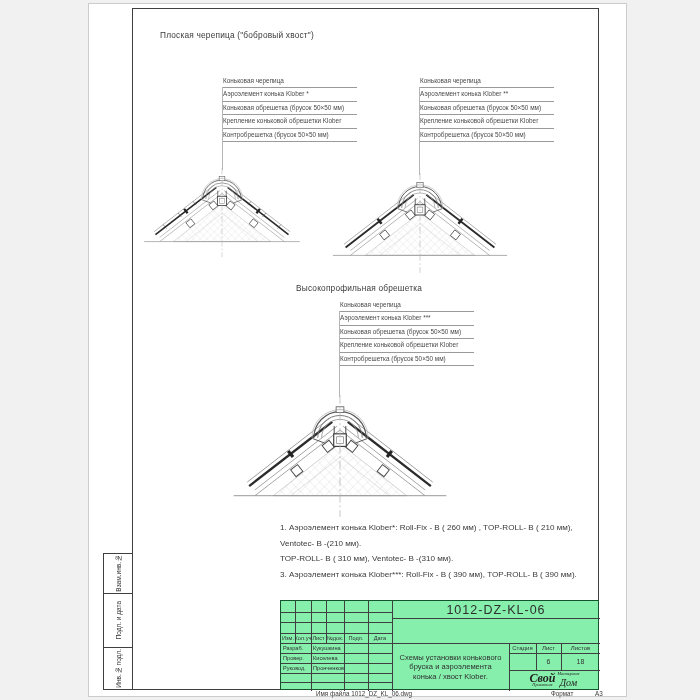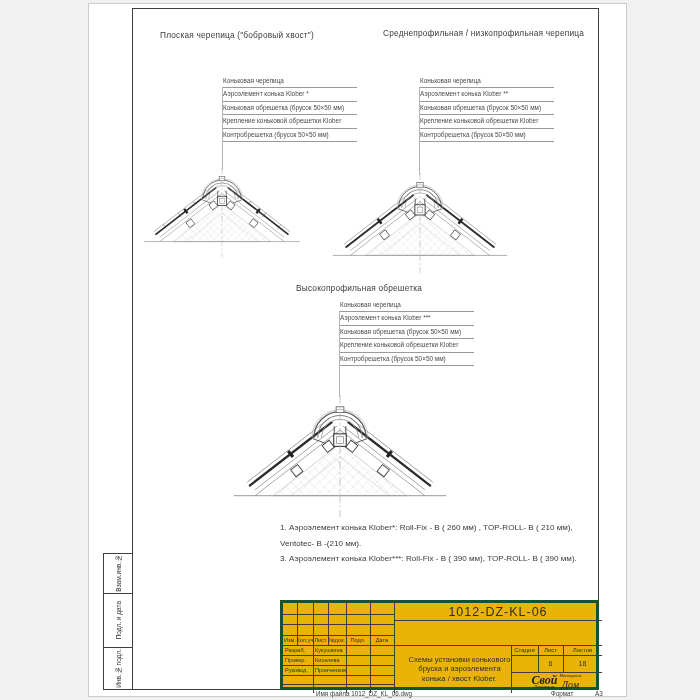--- a/index.html
+++ b/index.html
@@ -9,28 +9,28 @@
   .paper{left:88px;top:3px;width:539px;height:694px;background:#ffffff;border:1px solid #cccccc;}
   .frame{left:132px;top:8px;width:467px;height:682px;border:1px solid #3f3f3f;background:transparent;}
   .dwg-title{font-size:8.3px;color:#3a3a3a;letter-spacing:0.2px;white-space:nowrap;}
   .labelstack{width:134px;}
   .labelrow{font-size:6.4px;color:#4a4a4a;height:12.4px;line-height:11px;
             border-bottom:1px solid #9a9a9a;white-space:nowrap;overflow:visible;}
   .cline{width:0;border-left:1px solid #b5b5b5;}
   .notes{width:336px;font-size:8.1px;color:#3a3a3a;}
   .notes div{height:15.6px;line-height:15.6px;white-space:nowrap;}
   
-  .tblock{left:280px;top:600px;width:319px;height:90px;border:3px solid #14532d;background:#eab308;}
+  .tblock{left:280px;top:600px;width:319px;height:90px;border:1px solid #14532d;background:#86efac;}
   .tb-v{position:absolute;width:0;border-left:1px solid #3f3f3f;}
   .tb-h{position:absolute;height:0;border-top:1px solid #3f3f3f;}
   .tb-t{position:absolute;font-size:5.6px;color:#333;display:flex;align-items:center;justify-content:center;white-space:nowrap;}
   .tb-left{justify-content:flex-start;padding-left:2px;}
   .docnum{position:absolute;left:111px;top:0;width:208px;height:17px;display:flex;align-items:center;justify-content:center;
           font-size:12.5px;letter-spacing:1px;color:#2e2e2e;}
-  .proj-title{position:absolute;left:118px;top:42px;width:117px;height:48px;display:flex;flex-direction:column;
+  .proj-title{position:absolute;left:111px;top:42px;width:117px;height:48px;display:flex;flex-direction:column;
           align-items:center;justify-content:center;font-size:7.6px;line-height:9.6px;color:#2f2f2f;text-align:center;}
   .logo{position:absolute;left:228px;top:69px;width:91px;height:21px;display:flex;align-items:center;justify-content:center;
         font-family:"Liberation Serif", serif;font-style:italic;color:#222;}
   .logo .big1{font-size:12px;font-weight:bold;line-height:10px;}
   .logo .big2{font-size:10px;font-weight:normal;line-height:12px;}
   .logo .tiny{font-size:4.2px;font-style:italic;line-height:4.5px;}
   .lcol{display:flex;flex-direction:column;align-items:center;}
   .stamp{border:1px solid #3f3f3f;display:flex;align-items:center;justify-content:center;background:#fff;}
   .stamp span{writing-mode:vertical-rl;transform:rotate(180deg);font-size:6.5px;color:#333;white-space:nowrap;}
   .footer-t{font-size:6.3px;color:#3a3a3a;white-space:nowrap;}
@@ -110,21 +110,20 @@
     <g stroke="#555" stroke-width="0.9">
       <line x1="161" y1="47" x2="156.5" y2="52.5"></line>
       <line x1="182" y1="63.5" x2="177.5" y2="69"></line>
       <line x1="203" y1="80" x2="198.5" y2="85.5"></line>
       <line x1="79" y1="47" x2="83.5" y2="52.5"></line>
       <line x1="58" y1="63.5" x2="62.5" y2="69"></line>
       <line x1="37" y1="80" x2="41.5" y2="85.5"></line>
     </g>
   </svg>
 
-  <div class="abs dwg-title" style="left:383px;top:28px;">Среднепрофильная / низкопрофильная черепица</div>
   <div class="abs labelstack" style="left:420px;top:75px;">
     <div class="labelrow">Коньковая черепица</div>
     <div class="labelrow">Аэроэлемент конька Klober **</div>
     <div class="labelrow">Коньковая обрешетка (брусок 50×50 мм)</div>
     <div class="labelrow">Крепление коньковой обрешетки Klober</div>
     <div class="labelrow">Контробрешетка (брусок 50×50 мм)</div>
   </div>
   <div class="abs cline" style="left:419px;top:87px;height:88px;"></div>
   <svg class="abs" style="left:325px;top:173px;" width="190" height="103" viewBox="0 0 240 130">
     <use href="#ridge"></use>
@@ -139,20 +138,21 @@
     <div class="labelrow">Контробрешетка (брусок 50×50 мм)</div>
   </div>
   <div class="abs cline" style="left:339px;top:311px;height:86px;"></div>
   <svg class="abs" style="left:224px;top:395px;" width="232" height="126" viewBox="0 0 240 130">
     <use href="#ridge"></use>
   </svg>
 
   <div class="abs notes" style="left:280px;top:520px;">
     <div>1. Аэроэлемент конька  Klober*: Roll-Fix - B ( 260 мм) , TOP-ROLL- B ( 210 мм),</div>
     <div>Ventotec- B -(210 мм).</div>
+    <div>TOP-ROLL- B ( 310 мм),  Ventotec- B -(310 мм).</div>
     <div>3. Аэроэлемент конька  Klober***: Roll-Fix - B ( 390 мм), TOP-ROLL- B ( 390 мм).</div>
   </div>
 
   <div class="abs stamp" style="left:103px;top:553px;width:30px;height:41px;">
     <span>Взам.инв.№</span>
   </div>
   <div class="abs stamp" style="left:103px;top:593px;width:30px;height:55px;">
     <span>Подп. и дата</span>
   </div>
   <div class="abs stamp" style="left:103px;top:647px;width:30px;height:43px;">

